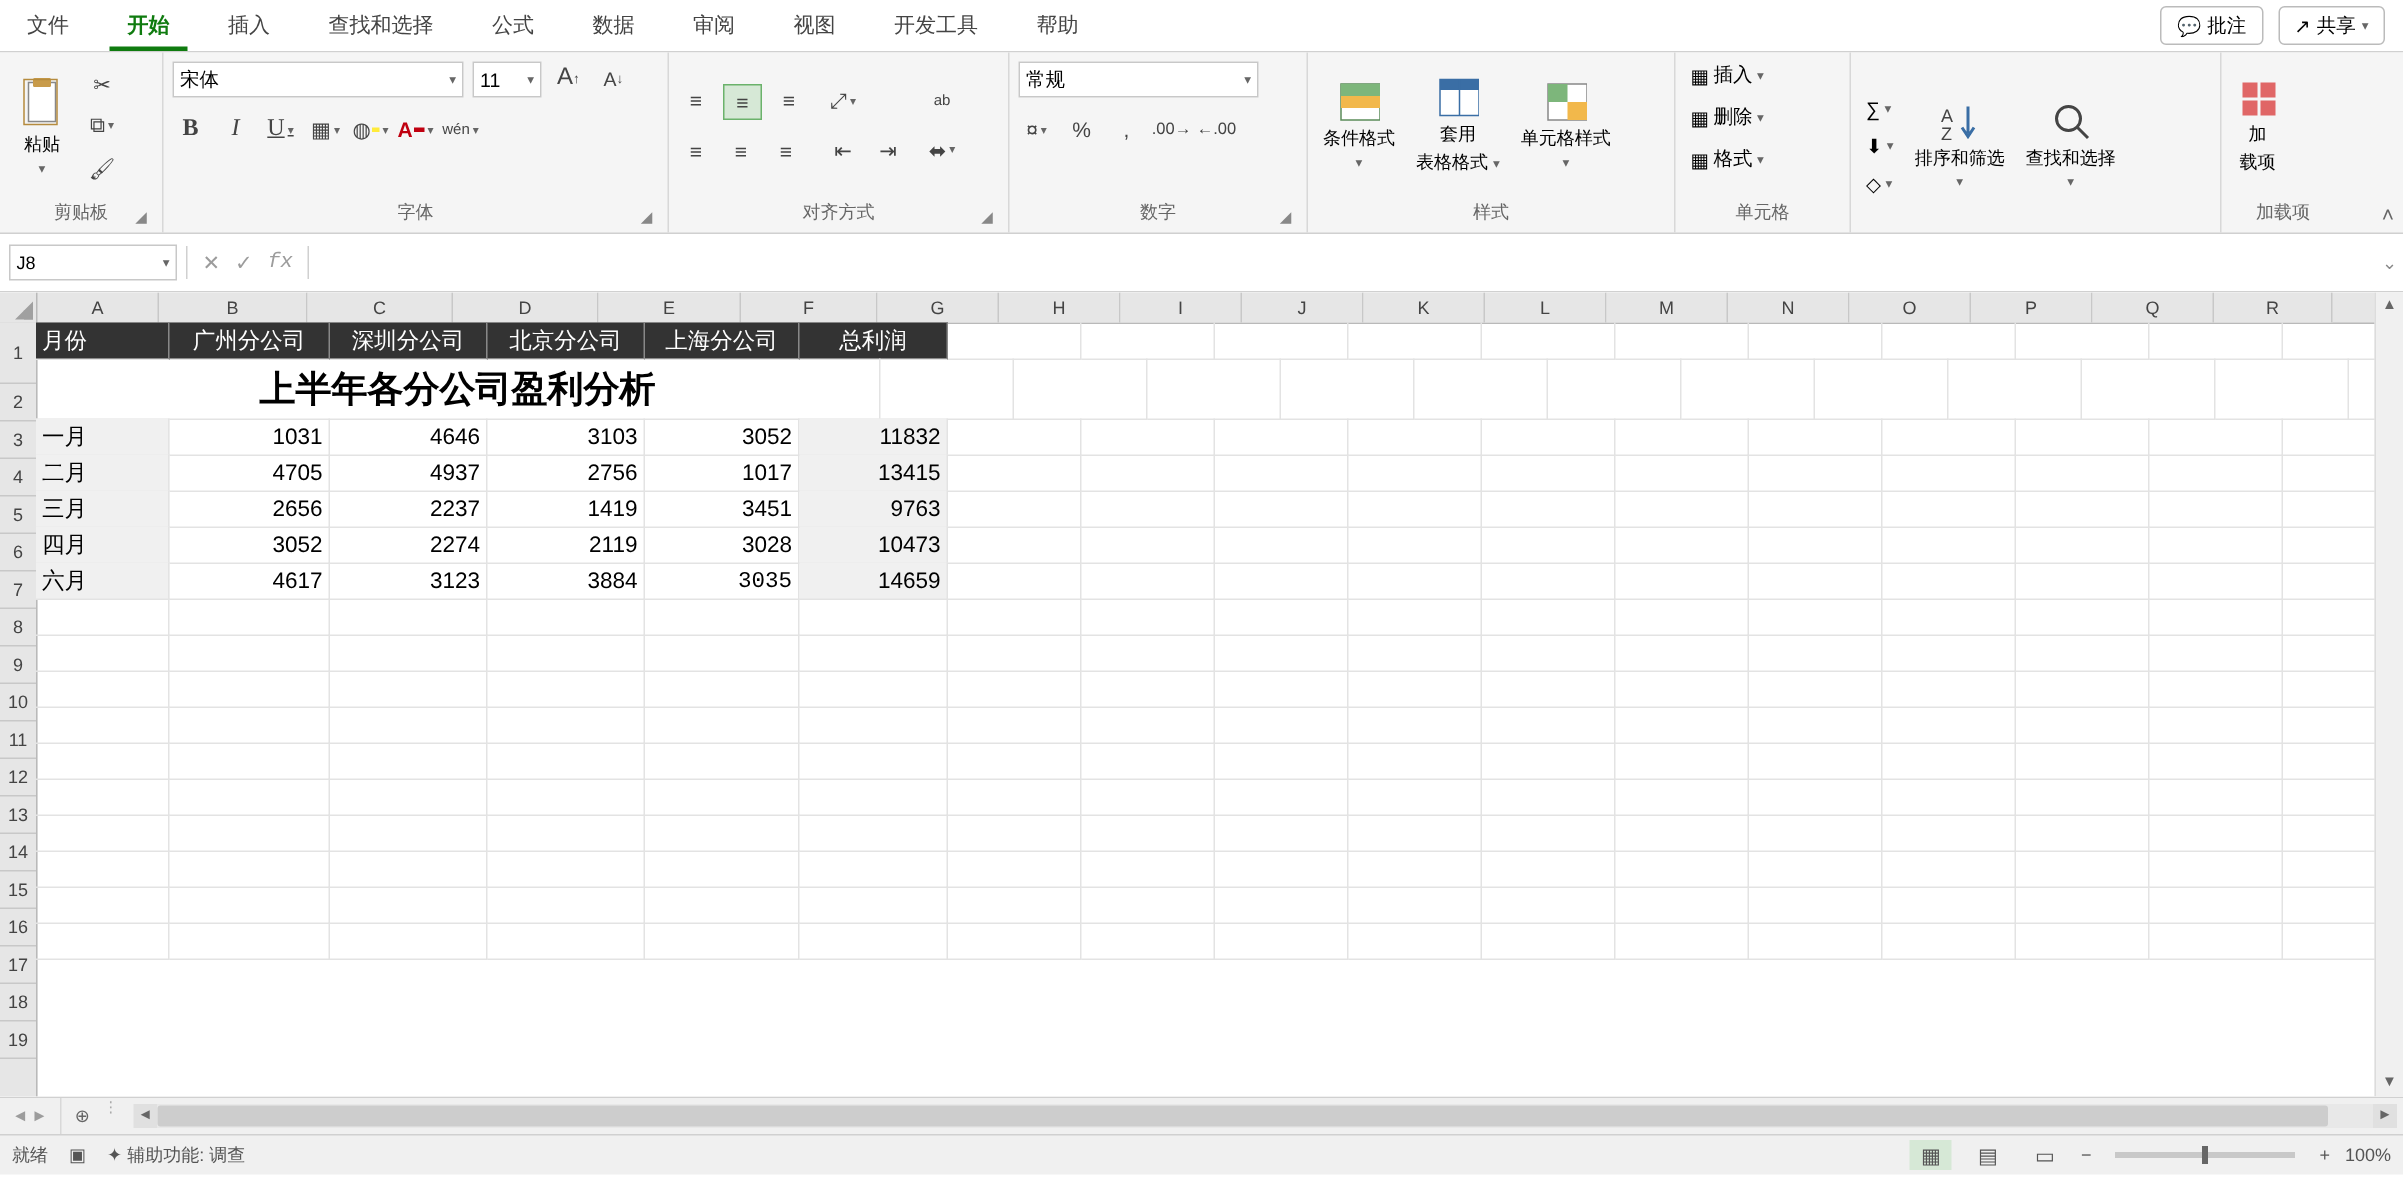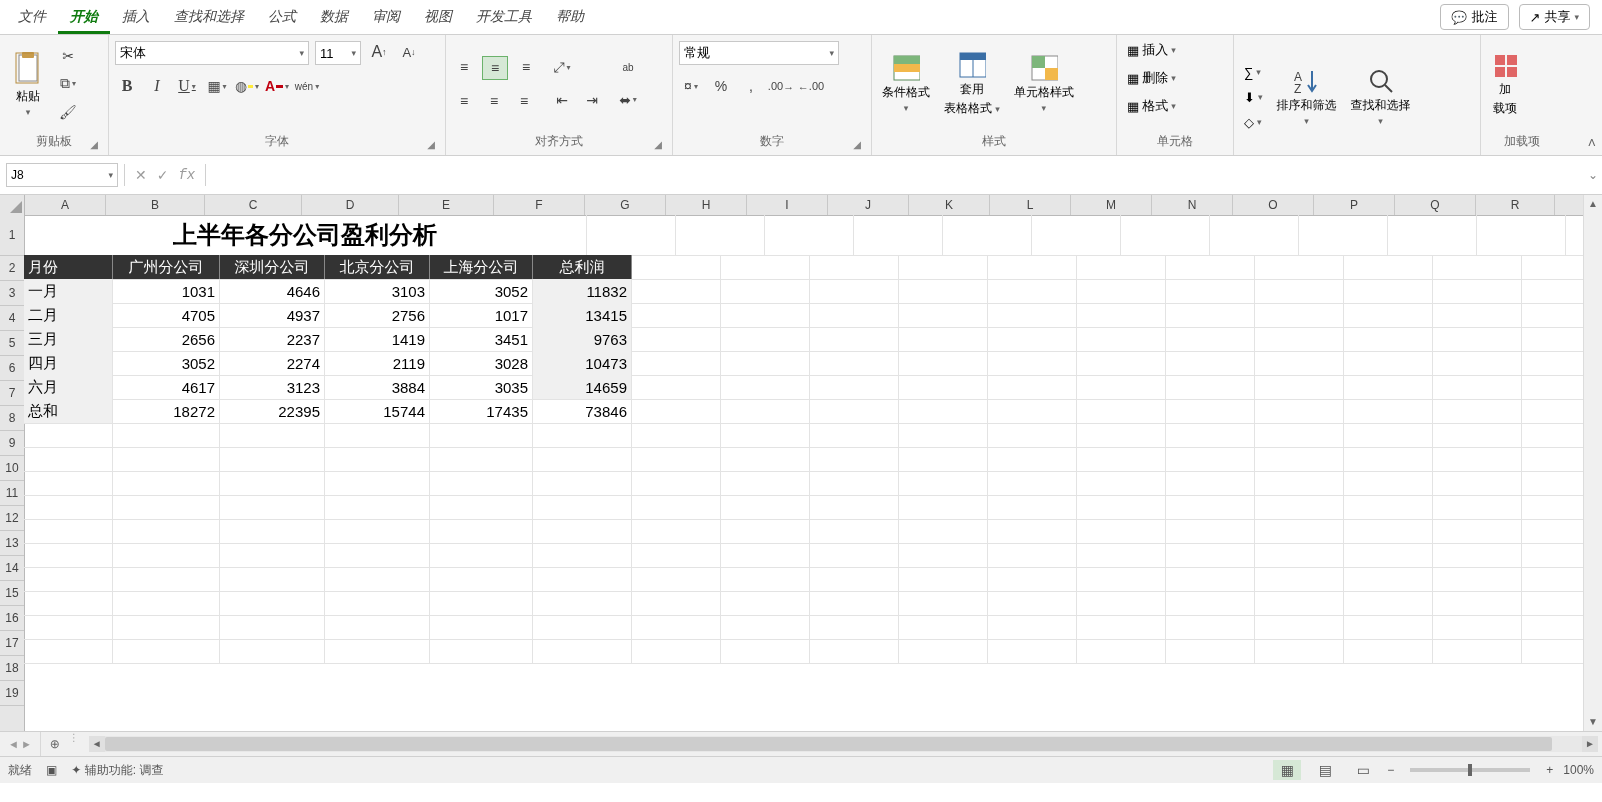--- a/index.html
+++ b/index.html
@@ -18,22 +18,21 @@
   .menu-bar {
     display: flex;
     align-items: center;
     height: 34px;
     background: #fff;
     border-bottom: 1px solid #d0d0d0;
     padding: 0 6px;
   }
   .menu-tabs {
     display: flex;
-    gap: 0;
-    font-style: italic;
+    gap: 15px;
   }
   .menu-tab {
     padding: 7px 12px 5px;
     font-size: 14px;
     color: #444;
     cursor: pointer;
     border-bottom: 3px solid transparent;
   }
   .menu-tab.active {
     font-weight: bold;
@@ -772,55 +771,55 @@
       <div class="rh" style="height: 24px;">12</div>
       <div class="rh" style="height: 24px;">13</div>
       <div class="rh" style="height: 24px;">14</div>
       <div class="rh" style="height: 24px;">15</div>
       <div class="rh" style="height: 24px;">16</div>
       <div class="rh" style="height: 24px;">17</div>
       <div class="rh" style="height: 24px;">18</div>
       <div class="rh" style="height: 24px;">19</div>
     </div>
   <div class="cells" id="cells">
+      <div class="cell-row" style="height: 24px;">
+        <div class="cell hdr-left" style="width: 80px; height: 24px;">月份</div>
+        <div class="cell hdr-cell" style="width: 98px; height: 24px;">广州分公司</div>
+        <div class="cell hdr-cell" style="width: 96px; height: 24px;">深圳分公司</div>
+        <div class="cell hdr-cell" style="width: 96px; height: 24px;">北京分公司</div>
+        <div class="cell hdr-cell" style="width: 94px; height: 24px;">上海分公司</div>
+        <div class="cell hdr-cell" style="width: 90px; height: 24px;">总利润</div>
+        <div class="cell" style="width: 80px; height: 24px;"></div>
+        <div class="cell" style="width: 80px; height: 24px;"></div>
+        <div class="cell" style="width: 80px; height: 24px;"></div>
+        <div class="cell" style="width: 80px; height: 24px;"></div>
+        <div class="cell" style="width: 80px; height: 24px;"></div>
+        <div class="cell" style="width: 80px; height: 24px;"></div>
+        <div class="cell" style="width: 80px; height: 24px;"></div>
+        <div class="cell" style="width: 80px; height: 24px;"></div>
+        <div class="cell" style="width: 80px; height: 24px;"></div>
+        <div class="cell" style="width: 80px; height: 24px;"></div>
+        <div class="cell" style="width: 80px; height: 24px;"></div>
+      </div>
       <div class="cell-row" style="height: 40px;">
         <div class="cell title-cell" style="width: 554px; height: 40px;">上半年各分公司盈利分析</div>
         <div class="cell" style="width: 80px; height: 40px;"></div>
         <div class="cell" style="width: 80px; height: 40px;"></div>
         <div class="cell" style="width: 80px; height: 40px;"></div>
         <div class="cell" style="width: 80px; height: 40px;"></div>
         <div class="cell" style="width: 80px; height: 40px;"></div>
         <div class="cell" style="width: 80px; height: 40px;"></div>
         <div class="cell" style="width: 80px; height: 40px;"></div>
         <div class="cell" style="width: 80px; height: 40px;"></div>
         <div class="cell" style="width: 80px; height: 40px;"></div>
         <div class="cell" style="width: 80px; height: 40px;"></div>
         <div class="cell" style="width: 80px; height: 40px;"></div>
         <div class="cell" style="width: 78px; height: 40px;"></div>
       </div>
       <div class="cell-row" style="height: 24px;">
-        <div class="cell hdr-left" style="width: 80px; height: 24px;">月份</div>
-        <div class="cell hdr-cell" style="width: 98px; height: 24px;">广州分公司</div>
-        <div class="cell hdr-cell" style="width: 96px; height: 24px;">深圳分公司</div>
-        <div class="cell hdr-cell" style="width: 96px; height: 24px;">北京分公司</div>
-        <div class="cell hdr-cell" style="width: 94px; height: 24px;">上海分公司</div>
-        <div class="cell hdr-cell" style="width: 90px; height: 24px;">总利润</div>
-        <div class="cell" style="width: 80px; height: 24px;"></div>
-        <div class="cell" style="width: 80px; height: 24px;"></div>
-        <div class="cell" style="width: 80px; height: 24px;"></div>
-        <div class="cell" style="width: 80px; height: 24px;"></div>
-        <div class="cell" style="width: 80px; height: 24px;"></div>
-        <div class="cell" style="width: 80px; height: 24px;"></div>
-        <div class="cell" style="width: 80px; height: 24px;"></div>
-        <div class="cell" style="width: 80px; height: 24px;"></div>
-        <div class="cell" style="width: 80px; height: 24px;"></div>
-        <div class="cell" style="width: 80px; height: 24px;"></div>
-        <div class="cell" style="width: 80px; height: 24px;"></div>
-      </div>
-      <div class="cell-row" style="height: 24px;">
         <div class="cell row-month" style="width: 80px; height: 24px;">一月</div>
         <div class="cell num" style="width: 98px; height: 24px;">1031</div>
         <div class="cell num" style="width: 96px; height: 24px;">4646</div>
         <div class="cell num" style="width: 96px; height: 24px;">3103</div>
         <div class="cell num" style="width: 94px; height: 24px;">3052</div>
         <div class="cell num tot-col" style="width: 90px; height: 24px;">11832</div>
         <div class="cell" style="width: 80px; height: 24px;"></div>
         <div class="cell" style="width: 80px; height: 24px;"></div>
         <div class="cell" style="width: 80px; height: 24px;"></div>
         <div class="cell" style="width: 80px; height: 24px;"></div>
@@ -887,41 +886,22 @@
         <div class="cell" style="width: 80px; height: 24px;"></div>
         <div class="cell" style="width: 80px; height: 24px;"></div>
         <div class="cell" style="width: 80px; height: 24px;"></div>
         <div class="cell" style="width: 80px; height: 24px;"></div>
       </div>
       <div class="cell-row" style="height: 24px;">
         <div class="cell row-month" style="width: 80px; height: 24px;">六月</div>
         <div class="cell num" style="width: 98px; height: 24px;">4617</div>
         <div class="cell num" style="width: 96px; height: 24px;">3123</div>
         <div class="cell num" style="width: 96px; height: 24px;">3884</div>
-        <div class="cell num" style="width: 94px; height: 24px;">3035</div>
+        <div class="cell num" style="width: 94px; height: 24px; font-family: Liberation Mono, monospace;">3035</div>
         <div class="cell num tot-col" style="width: 90px; height: 24px;">14659</div>
-        <div class="cell" style="width: 80px; height: 24px;"></div>
-        <div class="cell" style="width: 80px; height: 24px;"></div>
-        <div class="cell" style="width: 80px; height: 24px;"></div>
-        <div class="cell" style="width: 80px; height: 24px;"></div>
-        <div class="cell" style="width: 80px; height: 24px;"></div>
-        <div class="cell" style="width: 80px; height: 24px;"></div>
-        <div class="cell" style="width: 80px; height: 24px;"></div>
-        <div class="cell" style="width: 80px; height: 24px;"></div>
-        <div class="cell" style="width: 80px; height: 24px;"></div>
-        <div class="cell" style="width: 80px; height: 24px;"></div>
-        <div class="cell" style="width: 80px; height: 24px;"></div>
-      </div>
-      <div class="cell-row" style="height: 24px;">
-        <div class="cell row-month" style="width: 80px; height: 24px;">总和</div>
-        <div class="cell num" style="width: 98px; height: 24px;">18272</div>
-        <div class="cell num" style="width: 96px; height: 24px;">22395</div>
-        <div class="cell num" style="width: 96px; height: 24px;">15744</div>
-        <div class="cell num" style="width: 94px; height: 24px;">17435</div>
-        <div class="cell num" style="width: 90px; height: 24px;">73846</div>
         <div class="cell" style="width: 80px; height: 24px;"></div>
         <div class="cell" style="width: 80px; height: 24px;"></div>
         <div class="cell" style="width: 80px; height: 24px;"></div>
         <div class="cell" style="width: 80px; height: 24px;"></div>
         <div class="cell" style="width: 80px; height: 24px;"></div>
         <div class="cell" style="width: 80px; height: 24px;"></div>
         <div class="cell" style="width: 80px; height: 24px;"></div>
         <div class="cell" style="width: 80px; height: 24px;"></div>
         <div class="cell" style="width: 80px; height: 24px;"></div>
         <div class="cell" style="width: 80px; height: 24px;"></div>

